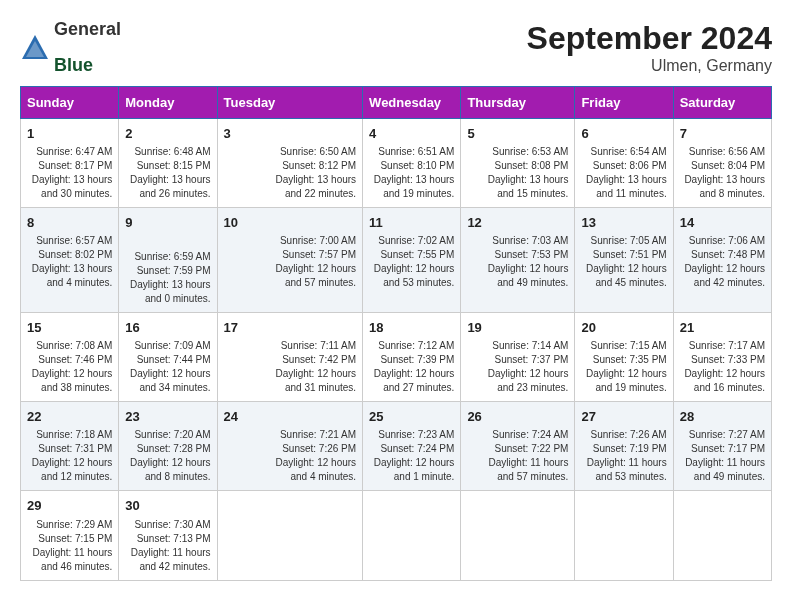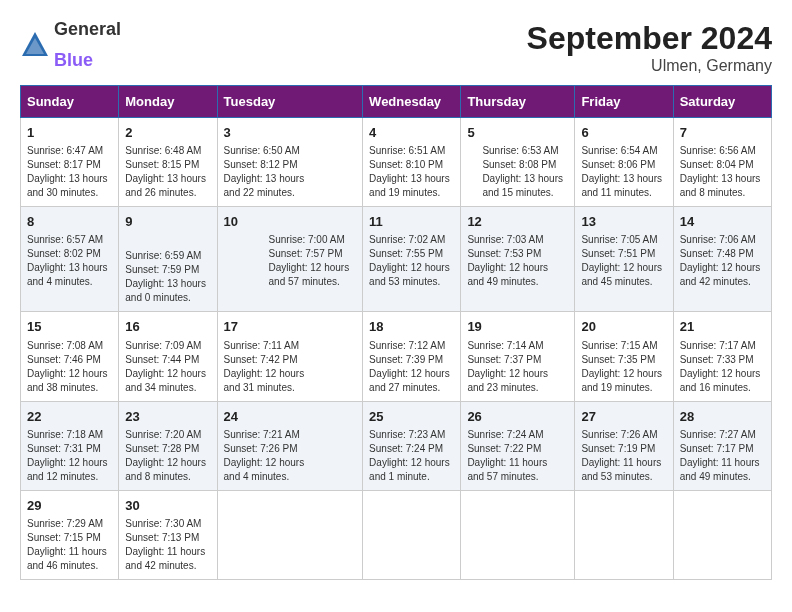--- a/index.html
+++ b/index.html
@@ -20,24 +20,23 @@
       display: flex;
       align-items: center;
     }
     .logo-text {
       display: flex;
       flex-direction: column;
       font-size: 18px;
       font-weight: bold;
       color: #333;
       line-height: 1.1;
-      gap: 11px;
     }
     .logo-text span:first-child { color: #333; }
-    .logo-text span:last-child { color: #8b5cf6; }
+    .logo-text span:last-child { color: #14532d; margin-top: 16px; }
     .logo-icon {
       width: 30px;
       height: 30px;
       margin-right: 4px;
     }
     .title-block {
       text-align: right;
     }
     .title-block h1 {
       font-size: 32px;
@@ -48,21 +47,21 @@
       font-size: 16px;
       font-weight: normal;
       color: #444;
     }
     table {
       width: 100%;
       border-collapse: collapse;
       font-size: 11px;
     }
     thead tr {
-      background-color: #701a75;
+      background-color: #a21caf;
       color: white;
     }
     thead th {
       padding: 8px 6px;
       text-align: left;
       font-size: 13px;
       font-weight: bold;
       border: 1px solid #2b6cb0;
     }
     tbody tr {
@@ -85,20 +84,21 @@
     }
     .day-num {
       font-size: 13px;
       font-weight: bold;
       display: block;
       margin-bottom: 2px;
     }
     .day-info {
       font-size: 10px;
       color: #333;
+      text-align: right;
     }
   </style>
 </head>
 <body>
 
 <div class="header">
   <div class="logo">
     <svg class="logo-icon" viewBox="0 0 30 30">
       <polygon points="15,2 28,26 2,26" fill="#2b6cb0"></polygon>
       <polygon points="15,8 24,24 6,24" fill="white" opacity="0.3"></polygon>

